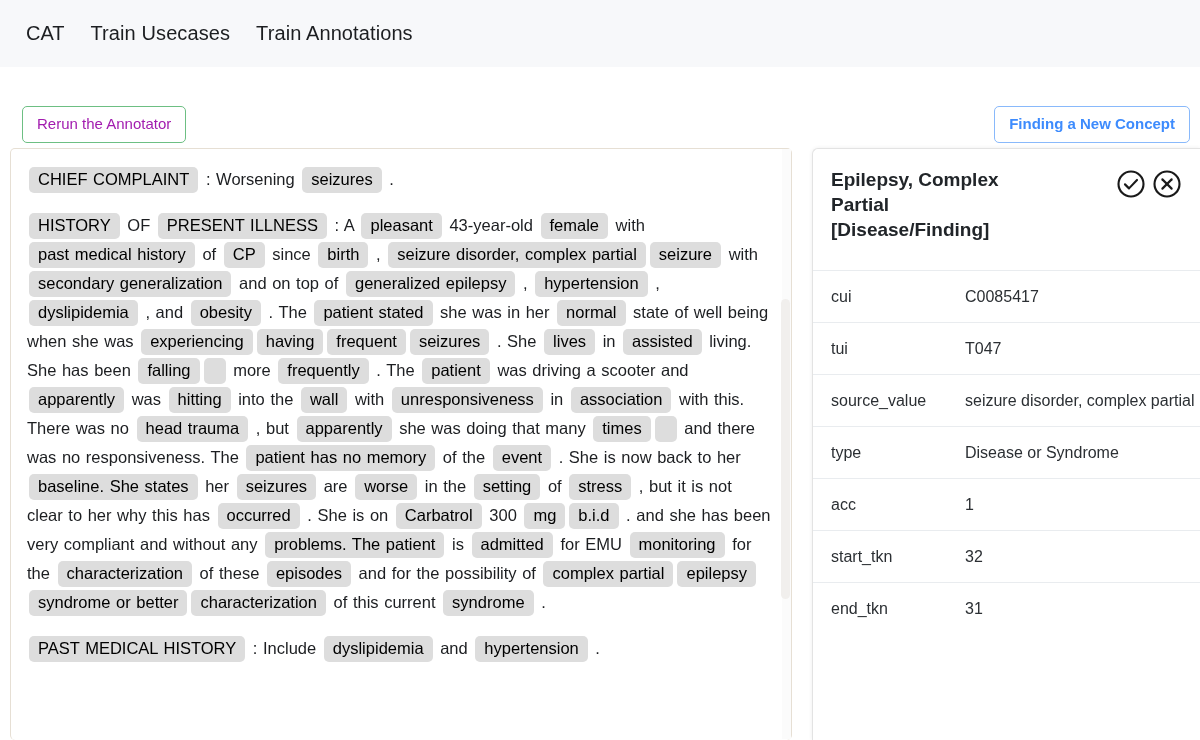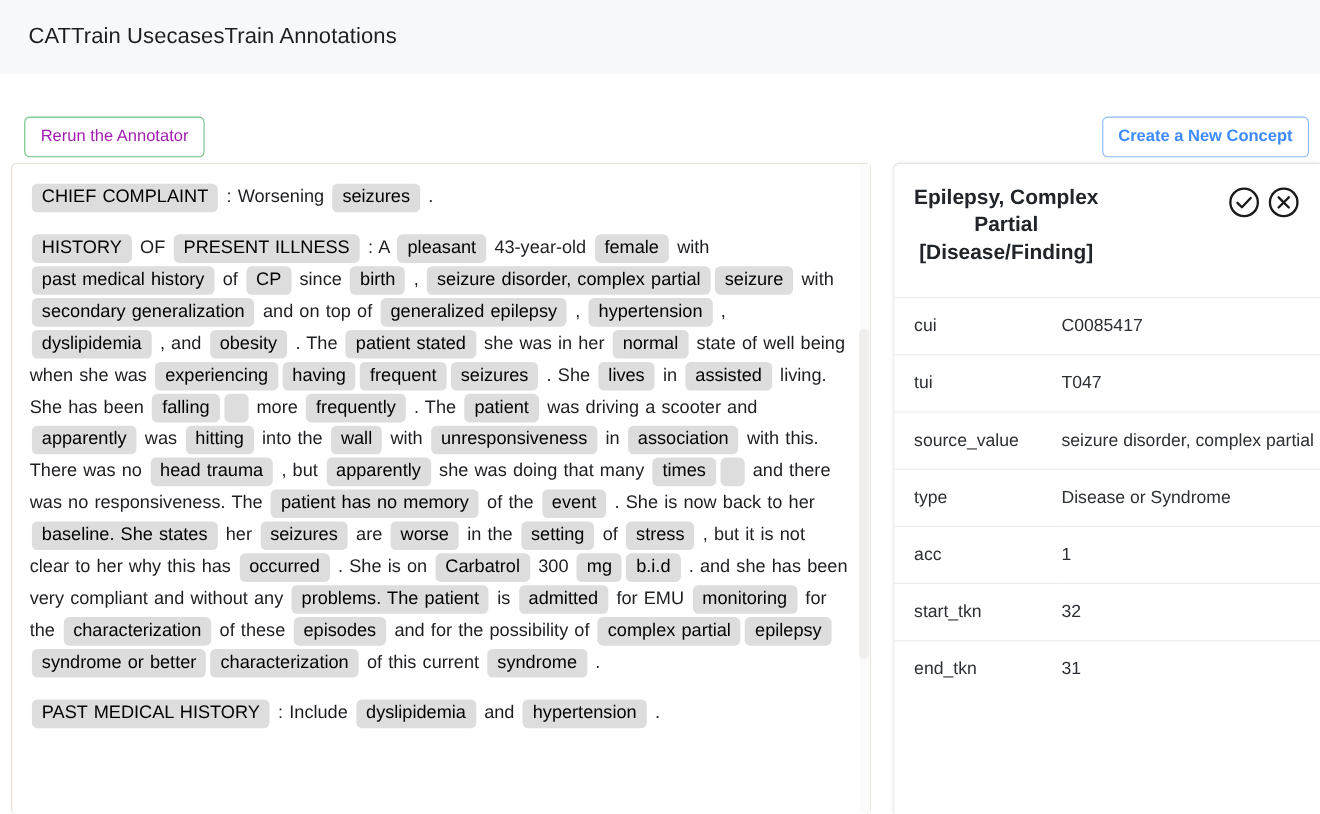--- a/index.html
+++ b/index.html
@@ -11,20 +11,21 @@
     overflow: hidden;
   }
 
   
   #navbar {
     height: 67px;
     background: #f7f8fa;
     display: flex;
     align-items: center;
     padding: 0 0 0 26px;
+    gap: 26px;
   }
   .nav-link {
     font-size: 20px;
     color: #1c1e21;
     letter-spacing: .1px;
     text-decoration: none;
     white-space: nowrap;
   }
   .nav-brand { font-size: 20px; color: #1c1e21; }
 
@@ -135,21 +136,20 @@
     border-radius: 6px 0 0 0;
     box-shadow: 0 0 4px rgba(0,0,0,.07);
     padding: 0;
     overflow: hidden;
   }
   #concept-header {
     display: flex;
     align-items: flex-start;
     justify-content: space-between;
     padding: 18px 18px 0 18px;
-    text-align: center;
   }
   #concept-title {
     font-size: 19px;
     font-weight: bold;
     color: #212529;
     line-height: 25px;
     max-width: 230px;
   }
   #concept-actions {
     display: flex;
@@ -180,21 +180,21 @@
 <div id="navbar">
   <span class="nav-brand">CAT</span>
   <span class="nav-link">Train Usecases</span>
   <span class="nav-link">Train Annotations</span>
 </div>
 
 <div id="action-row"></div>
 
 <button id="rerun-btn">Rerun the Annotator</button>
 
-<button id="create-concept-btn">Create a New Concept</button>
+<button id="create-concept-btn">Finding a New Concept</button>
 
 <div id="main">
 
   <div id="doc-panel-wrap">
     <div id="doc-panel">
       <div id="doc-text">
           <div class="para"><span class="chip">CHIEF COMPLAINT</span><span class="plain"> : Worsening  </span><span class="chip">seizures</span><span class="plain"> . </span></div>
           <div class="para"><span class="chip">HISTORY</span><span class="plain"> OF </span><span class="chip">PRESENT ILLNESS</span><span class="plain"> : A </span><span class="chip">pleasant</span><span class="plain"> 43-year-old </span><span class="chip">female</span><span class="plain"> with </span><span class="chip">past medical history</span><span class="plain"> of </span><span class="chip">CP</span><span class="plain"> since </span><span class="chip">birth</span><span class="plain"> , </span><span class="chip">seizure disorder, complex partial</span><span class="chip">seizure</span><span class="plain"> with </span><span class="chip">secondary generalization</span><span class="plain"> and on top of </span><span class="chip">generalized epilepsy</span><span class="plain"> , </span><span class="chip">hypertension</span><span class="plain"> , </span><span class="chip">dyslipidemia</span><span class="plain"> , and </span><span class="chip">obesity</span><span class="plain"> . The </span><span class="chip">patient stated</span><span class="plain"> she was in her </span><span class="chip">normal</span><span class="plain"> state of well being when she was </span><span class="chip">experiencing</span><span class="chip">having</span><span class="chip">frequent</span><span class="chip">seizures</span><span class="plain"> . She </span><span class="chip">lives</span><span class="plain"> in </span><span class="chip">assisted</span><span class="plain"> living. She has been </span><span class="chip">falling</span><span class="chip empty">&nbsp;</span><span class="plain"> more </span><span class="chip">frequently</span><span class="plain"> . The </span><span class="chip">patient</span><span class="plain"> was driving a scooter and </span><span class="chip">apparently</span><span class="plain"> was </span><span class="chip">hitting</span><span class="plain"> into the </span><span class="chip">wall</span><span class="plain"> with </span><span class="chip">unresponsiveness</span><span class="plain"> in </span><span class="chip">association</span><span class="plain"> with this. There was no </span><span class="chip">head trauma</span><span class="plain"> , but </span><span class="chip">apparently</span><span class="plain"> she was doing that many </span><span class="chip">times</span><span class="chip empty">&nbsp;</span><span class="plain"> and there was no responsiveness. The </span><span class="chip">patient has no memory</span><span class="plain"> of the </span><span class="chip">event</span><span class="plain"> . She is now back to her </span><span class="chip">baseline. She states</span><span class="plain"> her </span><span class="chip">seizures</span><span class="plain"> are </span><span class="chip">worse</span><span class="plain"> in the </span><span class="chip">setting</span><span class="plain"> of </span><span class="chip">stress</span><span class="plain"> , but it is not clear to her why this has </span><span class="chip">occurred</span><span class="plain"> . She is on </span><span class="chip">Carbatrol</span><span class="plain"> 300 </span><span class="chip">mg</span><span class="chip">b.i.d</span><span class="plain"> . and she has been very compliant and without any </span><span class="chip">problems. The patient</span><span class="plain"> is </span><span class="chip">admitted</span><span class="plain"> for EMU </span><span class="chip">monitoring</span><span class="plain"> for the </span><span class="chip">characterization</span><span class="plain"> of these </span><span class="chip">episodes</span><span class="plain"> and for the possibility of </span><span class="chip">complex partial</span><span class="chip">epilepsy</span><span class="chip">syndrome or better</span><span class="chip">characterization</span><span class="plain"> of this current </span><span class="chip">syndrome</span><span class="plain"> . </span></div>
           <div class="para"><span class="chip">PAST MEDICAL HISTORY</span><span class="plain"> : Include </span><span class="chip">dyslipidemia</span><span class="plain"> and </span><span class="chip">hypertension</span><span class="plain"> . </span></div>
         </div>

